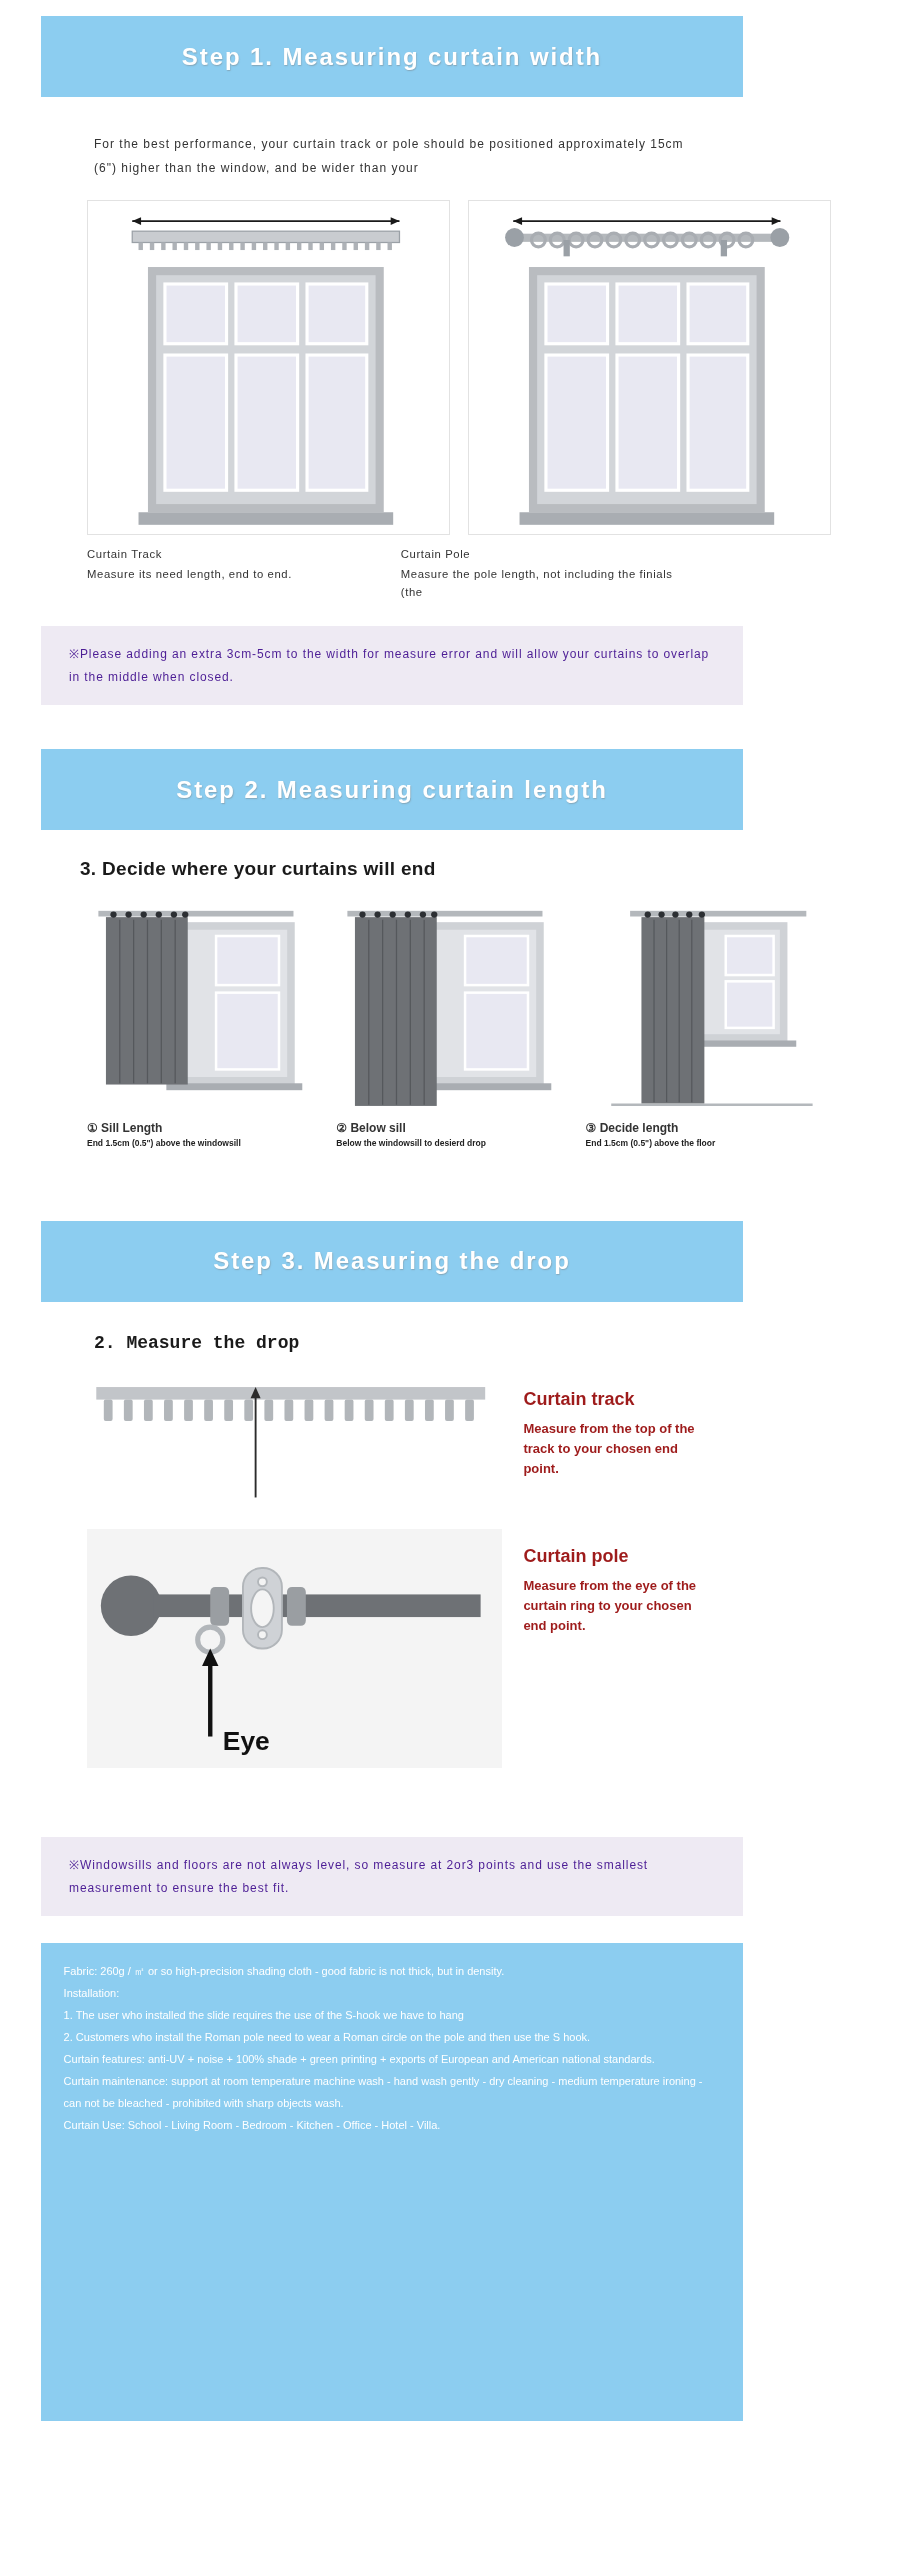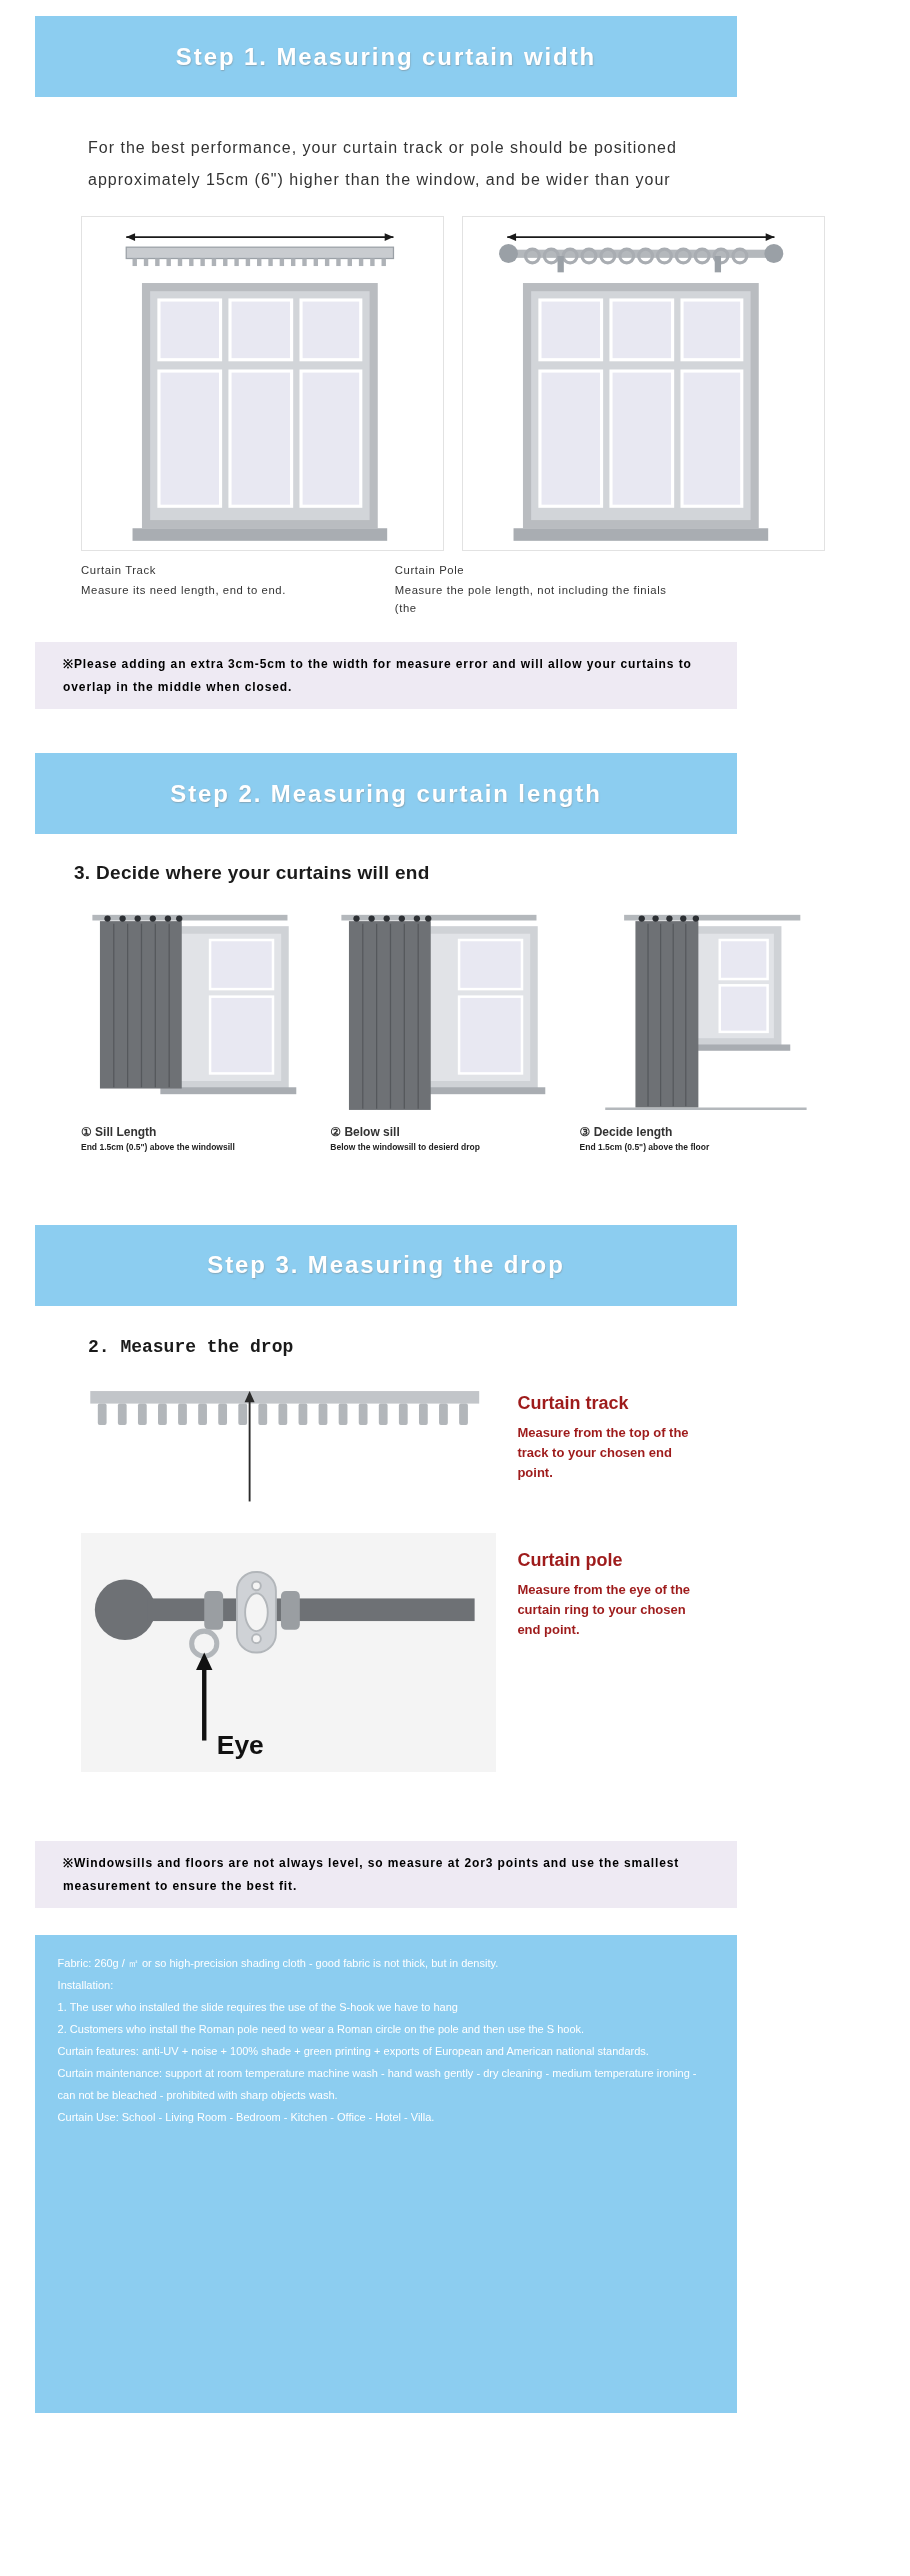--- a/index.html
+++ b/index.html
@@ -8,20 +8,21 @@
     width: 910px;
     background: #ffffff;
     font-family: "Liberation Sans", sans-serif;
     color: #333;
   }
   .page {
     width: 772px;
     min-height: 2576px;
     position: relative;
     background: #fff;
+    margin-left: 6px;
   }
 
   
   .banner {
     background: #8ccdf0;
     height: 81px;
     margin: 0 35px;
     display: flex;
     align-items: center;
     justify-content: center;
@@ -30,21 +31,21 @@
     color: #ffffff;
     font-size: 24px;
     letter-spacing: 1.9px;
     font-weight: bold;
     text-shadow: 0.6px 0.6px 1.3px rgba(120,120,120,0.45);
   }
 
   
   .intro {
     margin: 35px 88px 0 88px;
-    font-size: 16px;
+    font-size: 12px;
     line-height: 2.0;
     letter-spacing: 1px;
     color: #333;
   }
 
   
   .diagram-row {
     display: flex;
     gap: 17.6px;
     margin: 20px 81px 0 81px;
@@ -61,26 +62,25 @@
     display: flex;
     gap: 17.6px;
   }
   .caption-col { width: 363px; font-size: 11.3px; line-height: 1.6; color: #333; letter-spacing: 0.6px;}
   .caption-col .title { margin-bottom: 1.3px; }
 
   
   .notice {
     margin: 25px 35px 0 35px;
     background: #eeeaf3;
-    padding: 11px 28px;
+    padding: 17px 28px;
     font-size: 12px;
     line-height: 1.9;
-    color: #000000;
+    color: #4c1d95;
     letter-spacing: 0.9px;
-    font-weight: bold;
   }
 
   .spacer-lg { height: 44px; }
   .spacer-md { height: 29px; }
   .spacer-sm { height: 16.4px; }
 
   
   .subhead {
     margin: 28px 0 0 74px;
     font-size: 19px;

